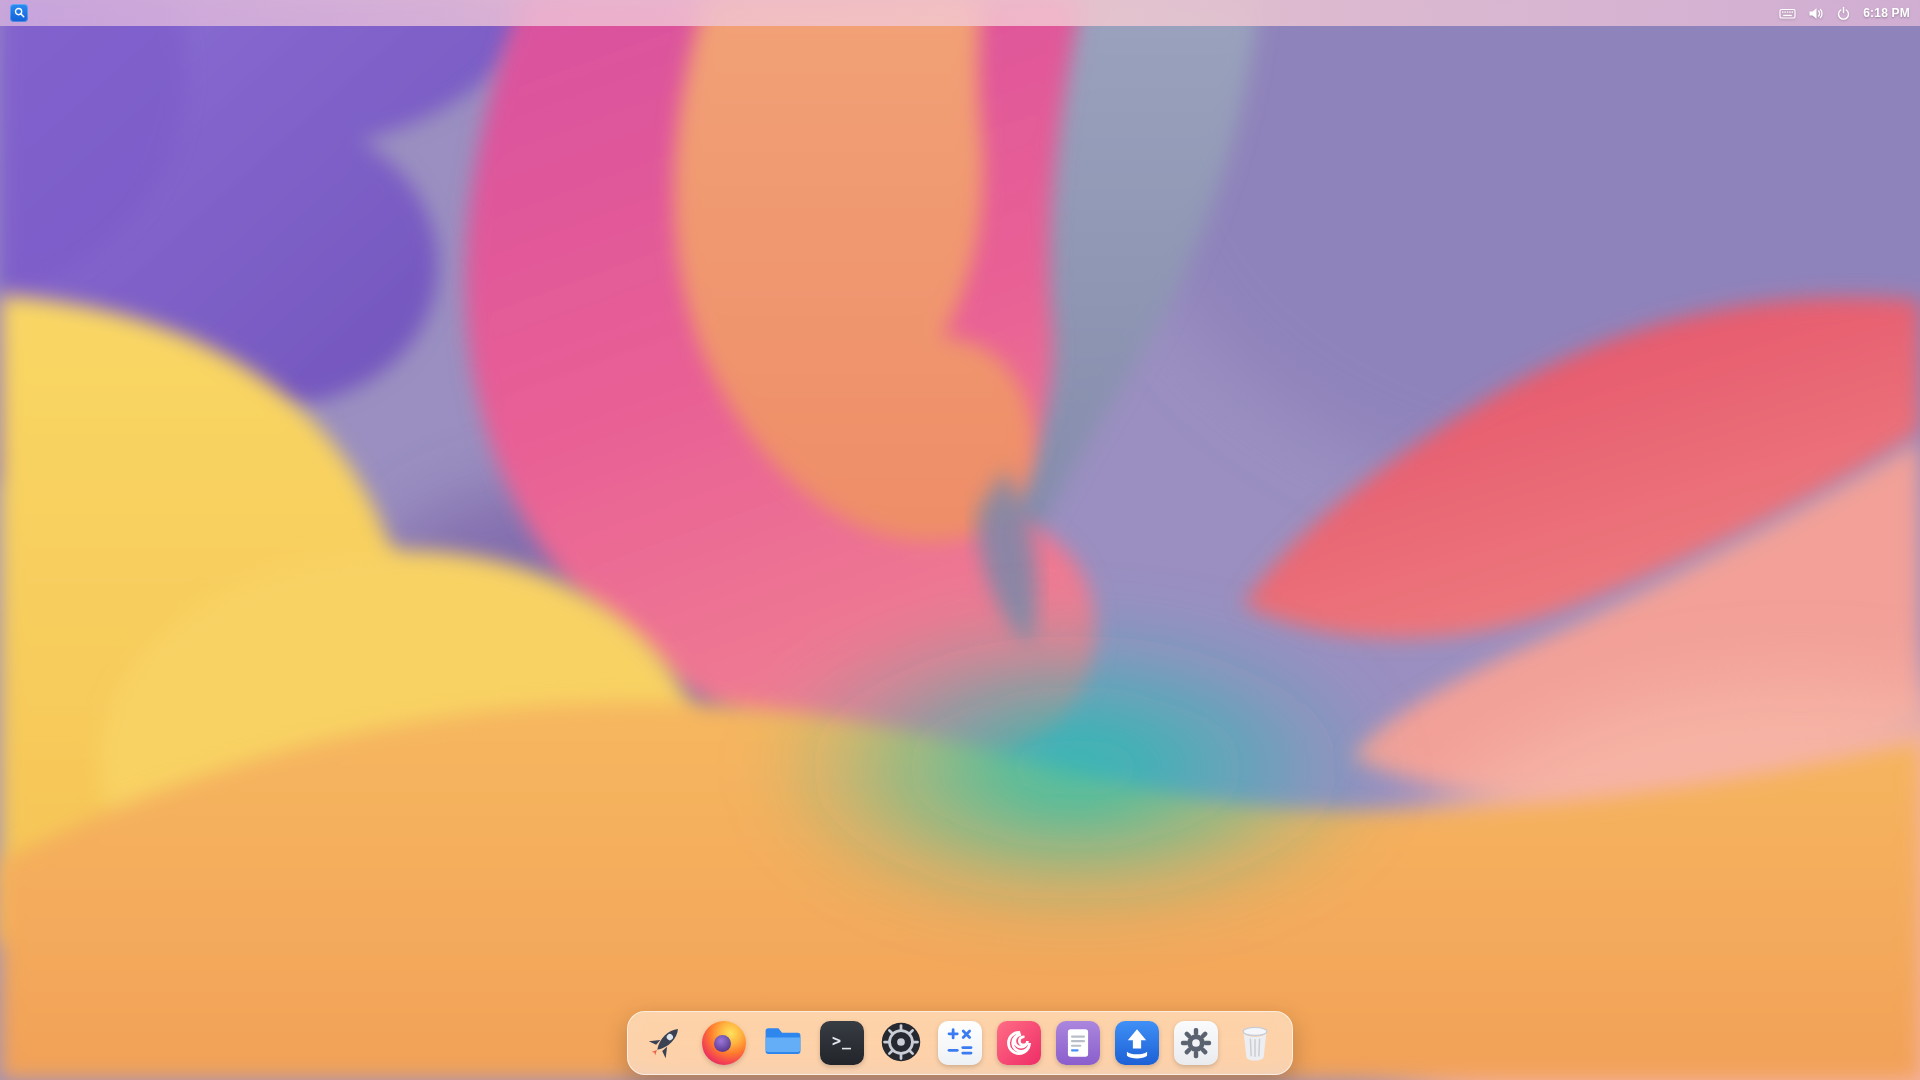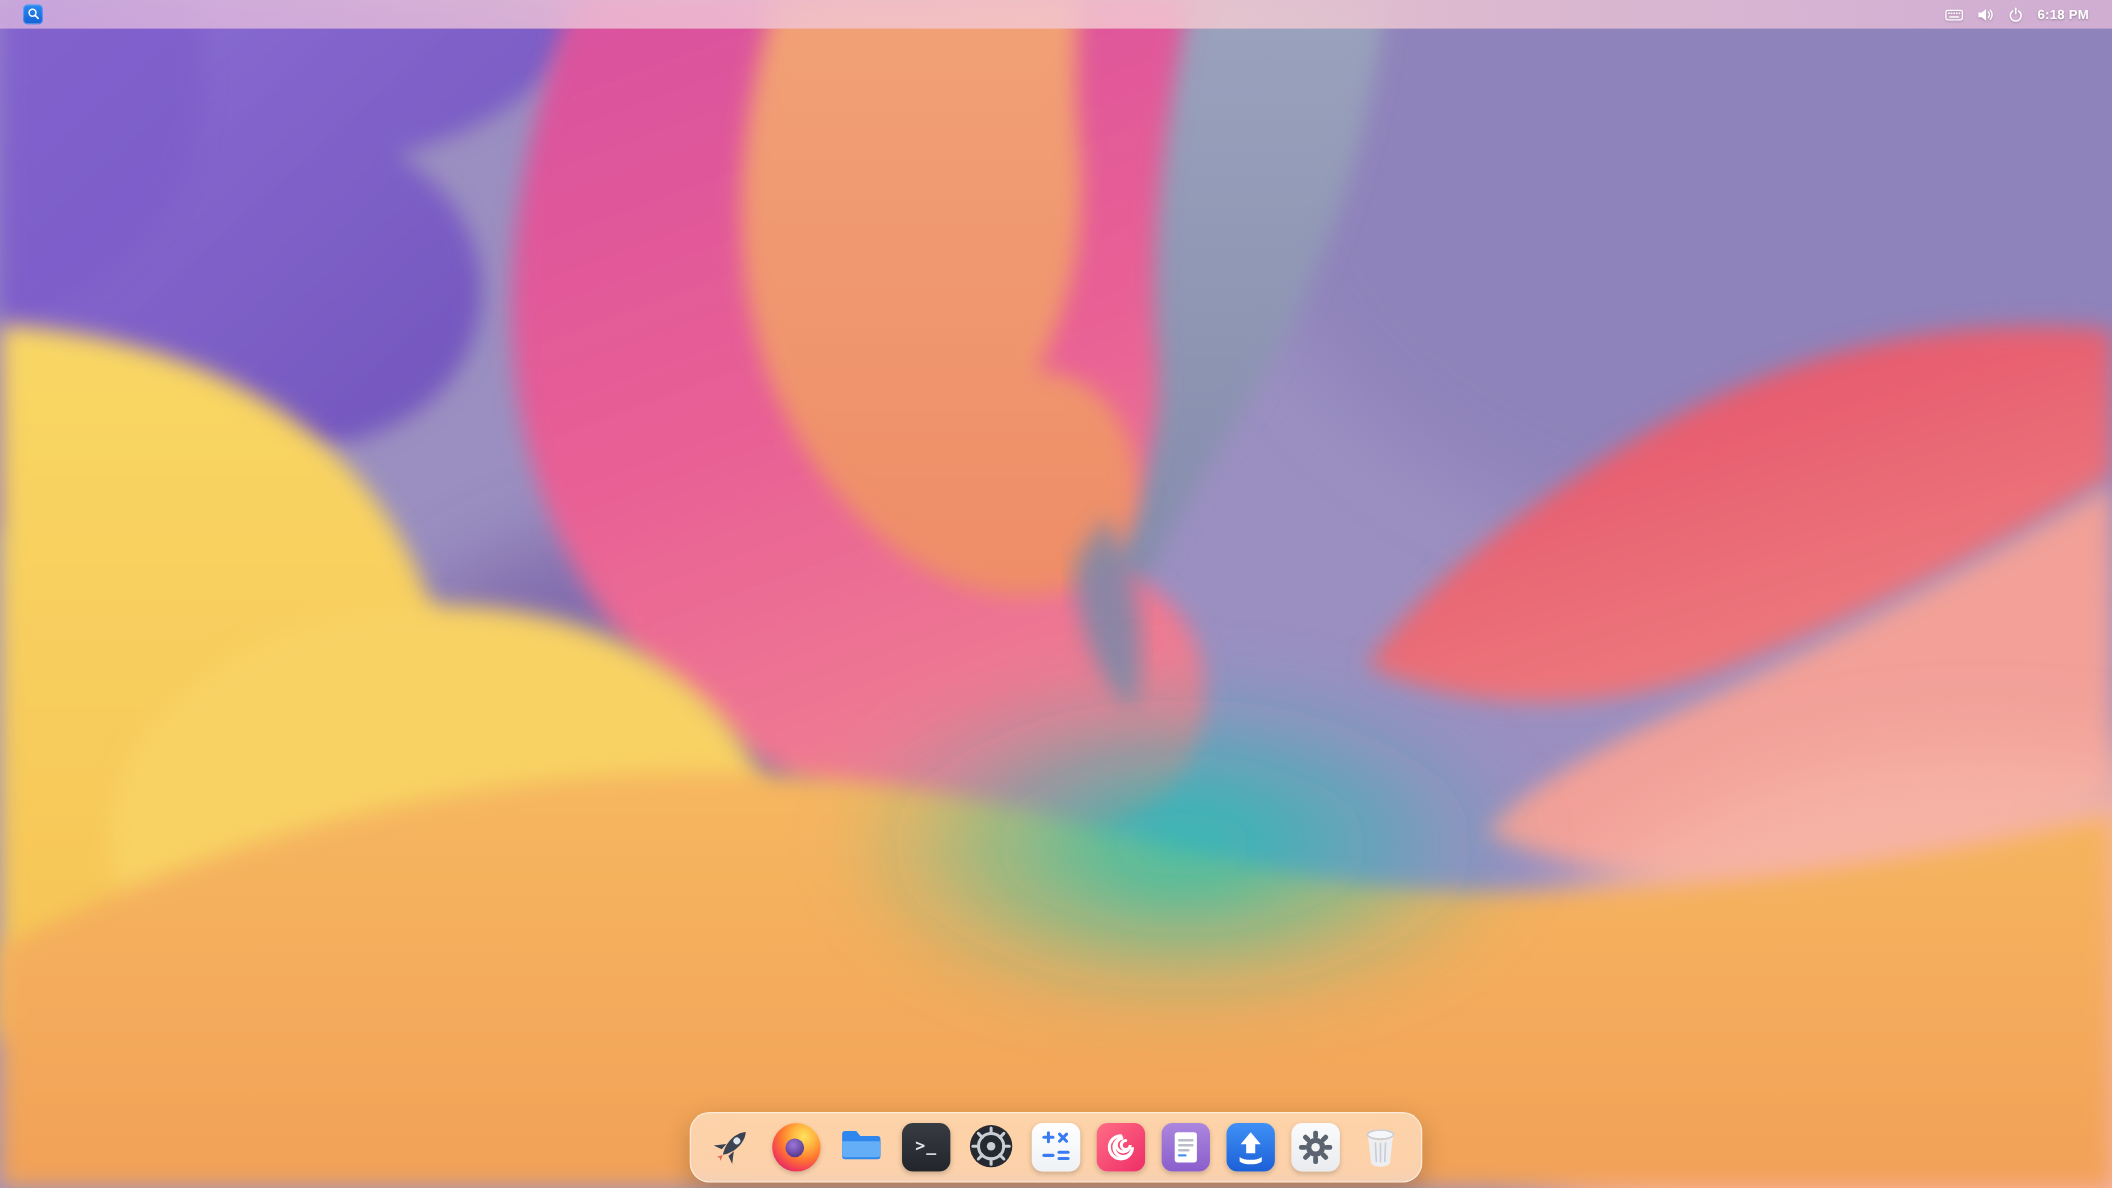--- a/index.html
+++ b/index.html
@@ -7,21 +7,21 @@
     width:1920px;height:1080px;position:relative;overflow:hidden;
     font-family:"Liberation Sans",sans-serif;background:#9a8fc0;
   }
   
   .wallpaper{position:absolute;inset:0;z-index:0;}
   .wallpaper svg{display:block;width:1920px;height:1080px;}
   
   .panel{
     position:absolute;top:0;left:0;right:0;height:26px;z-index:20;
     display:flex;align-items:center;justify-content:space-between;
-    padding:0 21px;box-sizing:border-box;
+    padding:0 10px;box-sizing:border-box;
     background:linear-gradient(90deg,
       rgba(213,178,221,.82), rgba(238,196,213,.82) 30%,
       rgba(243,203,209,.82) 58%, rgba(222,184,215,.82));
     backdrop-filter:blur(18px) saturate(1.2);
   }
   .panel-left,.panel-right{display:flex;align-items:center;gap:11px;}
   .launcher-btn{
     width:18px;height:18px;border:none;padding:0;border-radius:4px;cursor:pointer;
     background:linear-gradient(180deg,#2b8bf2,#1261d6);
     display:flex;align-items:center;justify-content:center;

